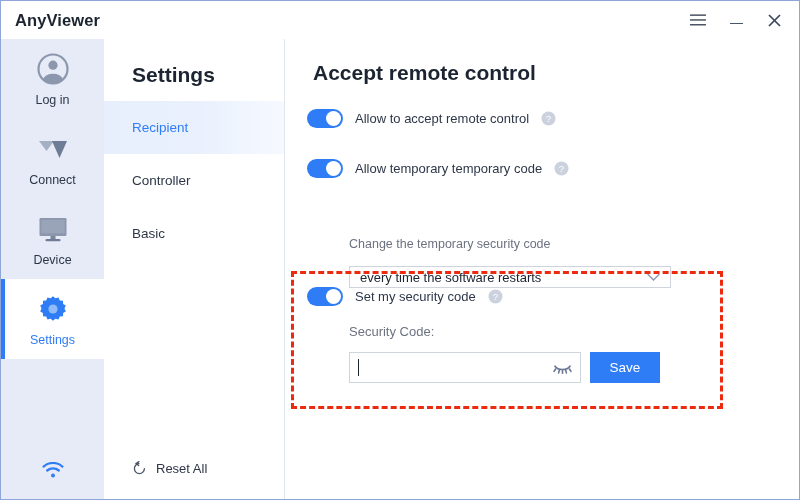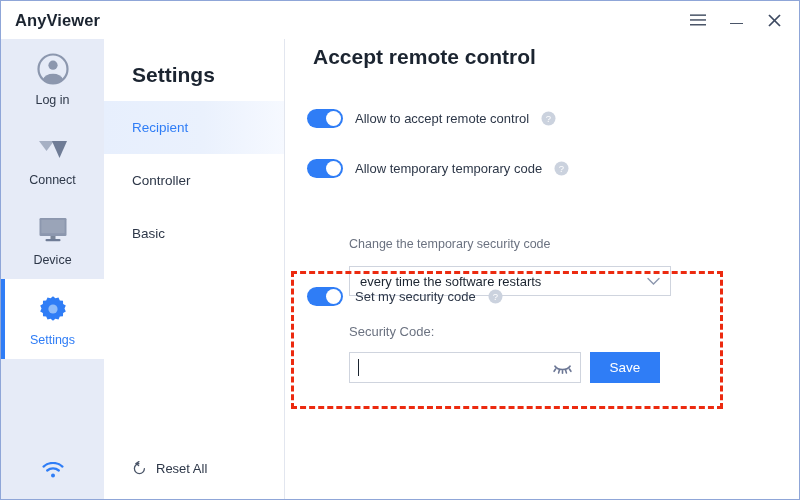--- a/index.html
+++ b/index.html
@@ -170,21 +170,21 @@
     position: absolute;
     left: 284px;
     top: 38px;
     right: 0;
     bottom: 0;
     background: #ffffff;
   }
   .main-title {
     position: absolute;
     left: 28px;
-    top: 6px;
+    top: 22px;
     font-size: 21px;
     font-weight: bold;
     color: #1b2430;
   }
 
   .row {
     display: flex;
     align-items: center;
     gap: 12px;
   }
@@ -227,21 +227,21 @@
     top: 198px;
     font-size: 12.5px;
     color: #6b7280;
   }
 
   .select-box {
     position: absolute;
     left: 64px;
     top: 227px;
     width: 322px;
-    height: 30px;
+    height: 22px;
     box-sizing: border-box;
     border: 1px solid #cfd4de;
     background: #ffffff;
     display: flex;
     align-items: center;
     padding: 0 10px;
     cursor: default;
   }
   .select-value {
     font-size: 13px;

